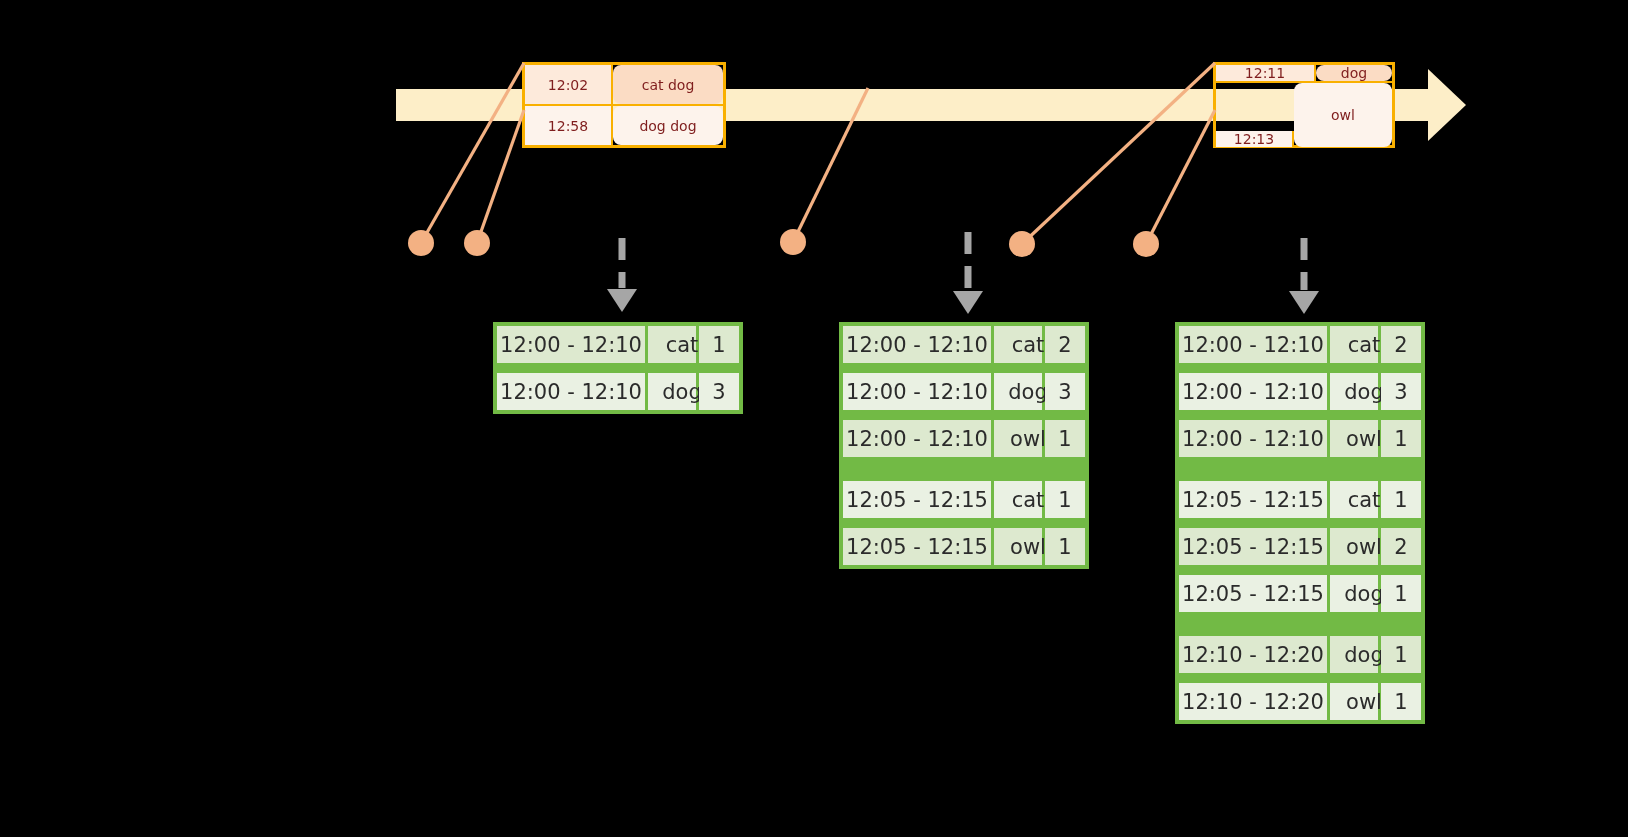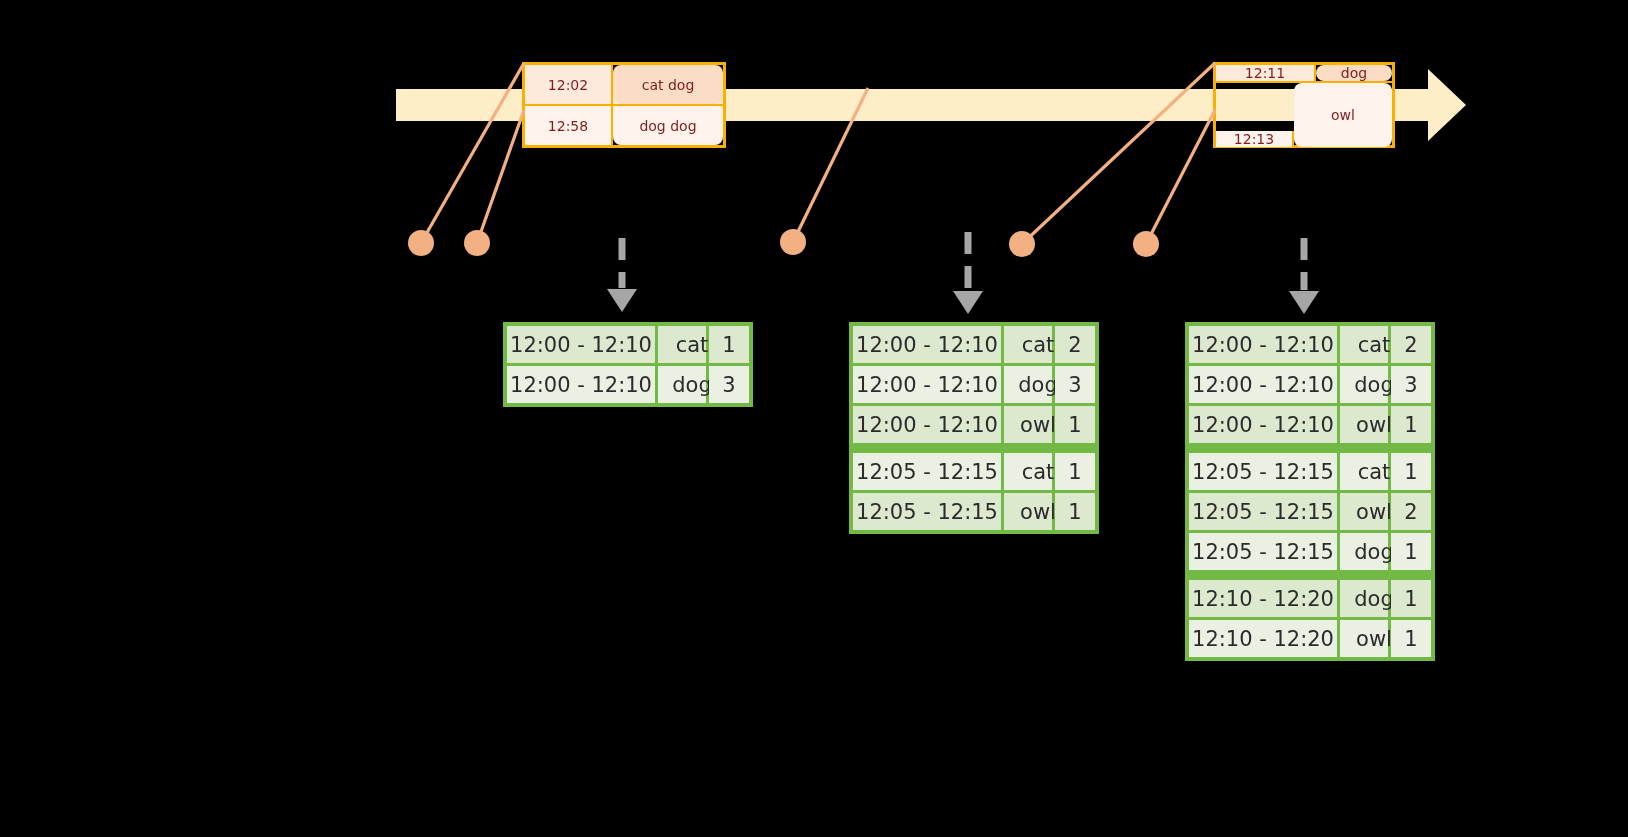--- a/index.html
+++ b/index.html
@@ -23,21 +23,21 @@
              box-sizing:border-box;flex:1 1 auto;border-radius:8px;}
   .shade-a .evt-time{background:#fdeadb;} .shade-a .evt-words{background:#fbdcc4;}
   .shade-b .evt-time{background:#fdf3ec;} .shade-b .evt-words{background:#fdf3ec;}
   .evt span{font-size:14px;color:#7f1d1d;white-space:nowrap;}
 
   
   .conn{position:absolute;left:0;top:0;width:1628px;height:837px;overflow:visible;}
 
   
   .gtable{position:absolute;border:4px solid #72ba45;box-sizing:border-box;
-          background:#72ba45;display:flex;flex-direction:column;gap:3px;padding:0;margin-left:10px;}
+          background:#72ba45;display:flex;flex-direction:column;gap:10px;padding:0;}
   .grow{display:flex;gap:3px;height:37px;}
   .gcell{display:flex;align-items:center;justify-content:center;box-sizing:border-box;}
   .gcell span{font-size:21px;color:#2b2b2b;white-space:nowrap;}
   .gc-win{width:148px;} .gc-key{width:48px;padding-left:20px;} .gc-val{width:40px;}
   .t3 .gc-win{width:148px;}
   .even .gcell{background:#dde9cf;}
   .odd  .gcell{background:#eaf1e3;}
   .sep{height:4px;background:#72ba45;}
 </style>
 </head>

